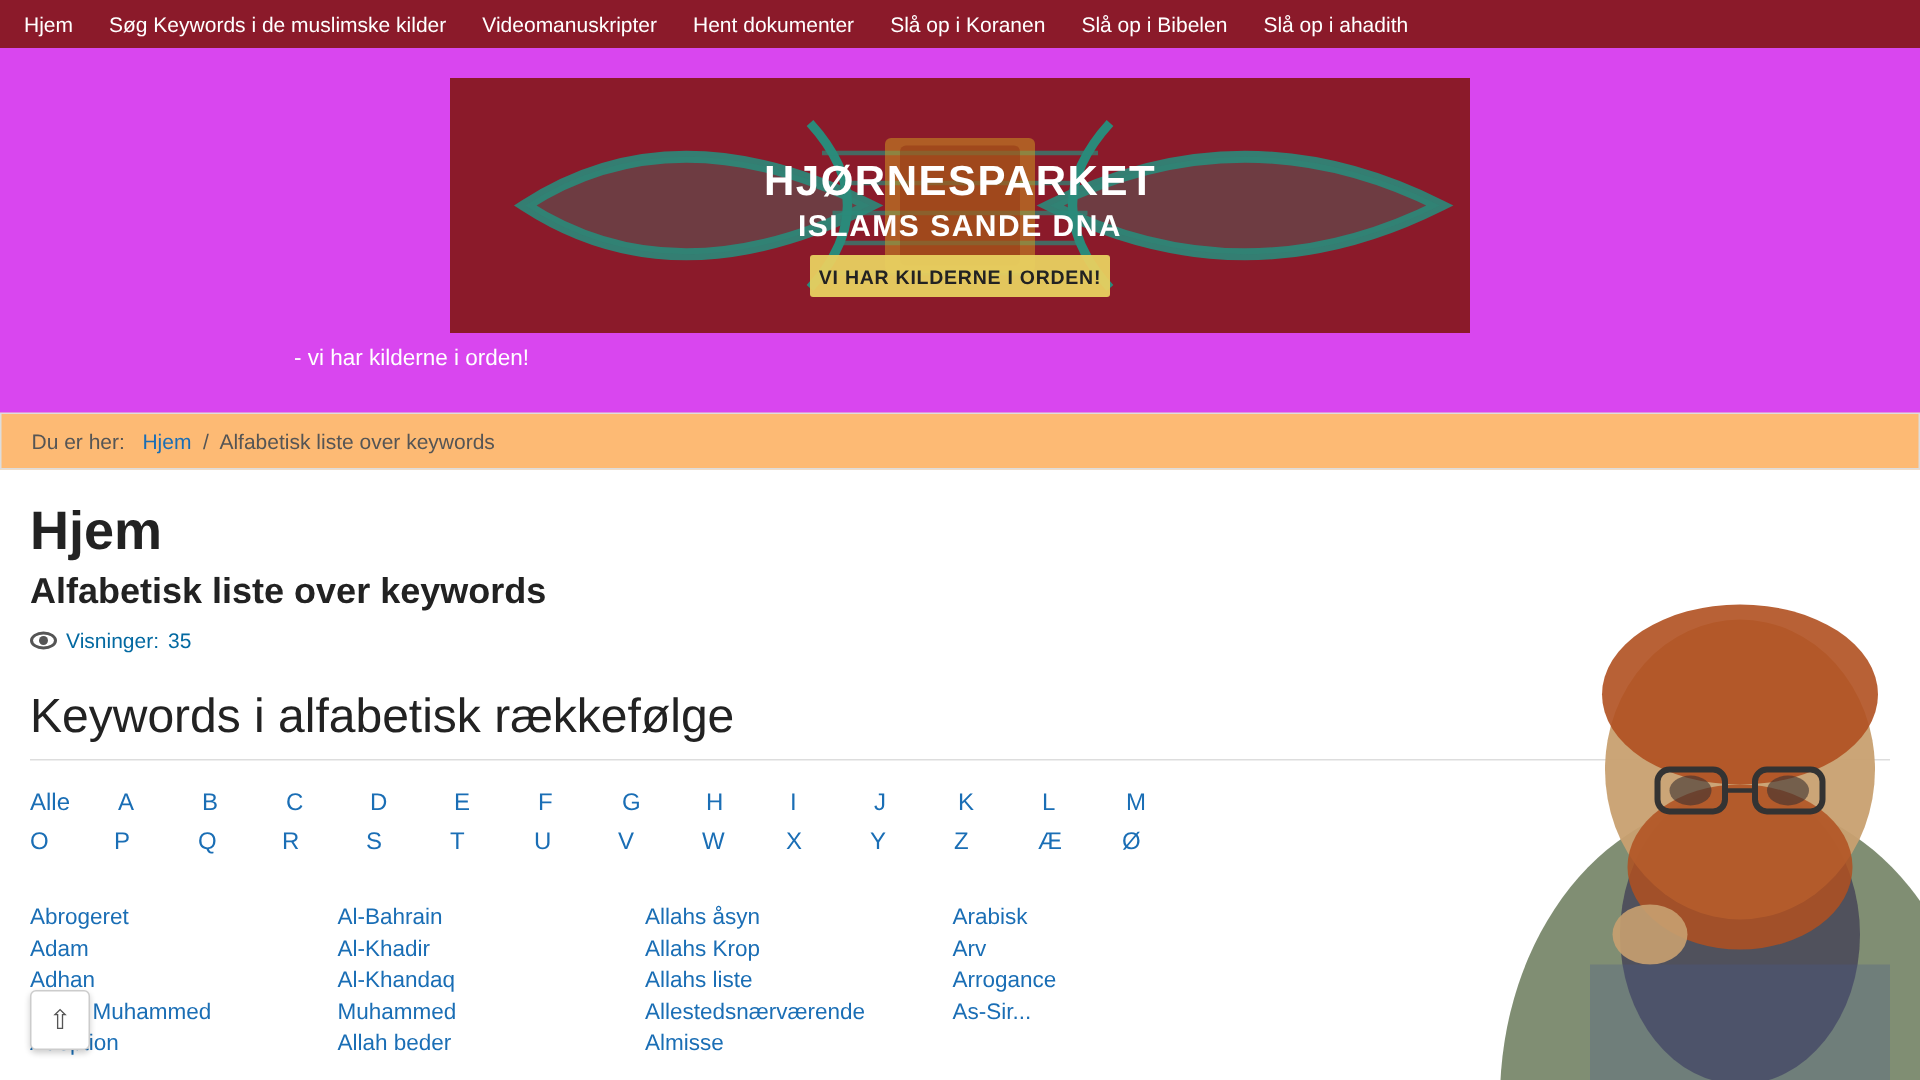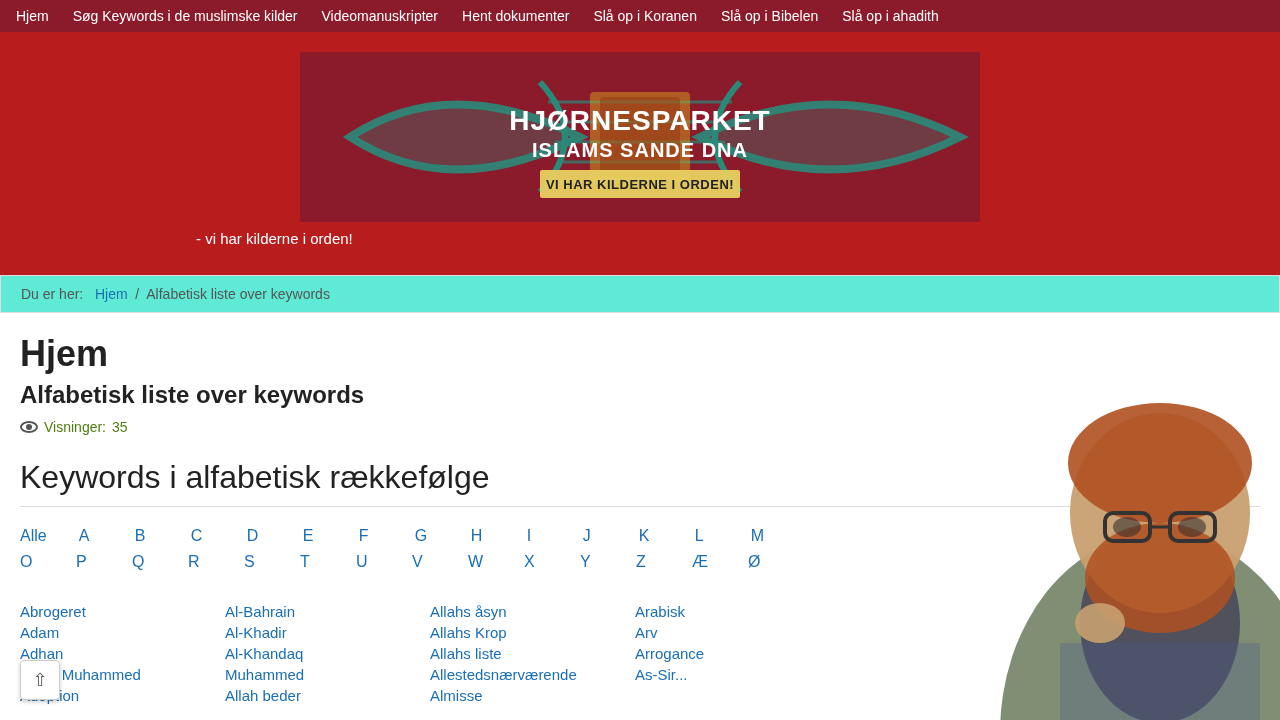--- a/index.html
+++ b/index.html
@@ -15,21 +15,21 @@
     }
     nav a {
       color: #fff;
       text-decoration: none;
       font-size: 14px;
       white-space: nowrap;
     }
 
     
     .header-banner {
-      background: #b91c1c;
+      background: #d946ef;
       padding: 20px 0 20px 0;
       display: flex;
       flex-direction: column;
       align-items: center;
       position: relative;
     }
     .banner-logo {
       width: 680px;
       height: 170px;
       position: relative;
@@ -40,21 +40,21 @@
     .banner-tagline {
       color: #fff;
       font-size: 15px;
       padding: 8px 16px;
       align-self: flex-start;
       margin-left: 180px;
     }
 
     
     .breadcrumb-bar {
-      background: #5eead4;
+      background: #fdba74;
       border: 1px solid #ddd;
       padding: 10px 20px;
       font-size: 14px;
       color: #555;
     }
     .breadcrumb-bar a {
       color: #1a6eb5;
       text-decoration: none;
     }
 
@@ -73,21 +73,21 @@
       margin-bottom: 6px;
     }
     h2.page-subtitle {
       font-size: 24px;
       font-weight: 700;
       color: #222;
       margin-bottom: 10px;
     }
     .views-info {
       font-size: 14px;
-      color: #4d7c0f;
+      color: #0369a1;
       margin-bottom: 24px;
       display: flex;
       align-items: center;
       gap: 6px;
       text-align: right;
     }
     .eye-icon {
       display: inline-block;
       width: 18px;
       height: 12px;

